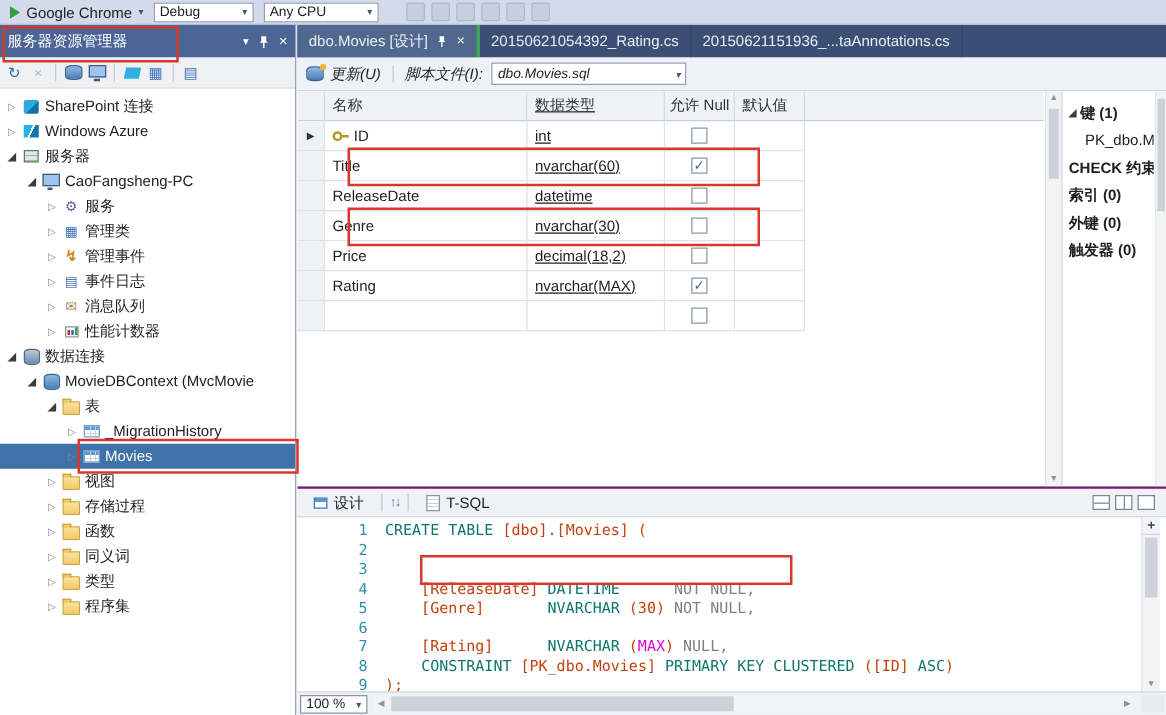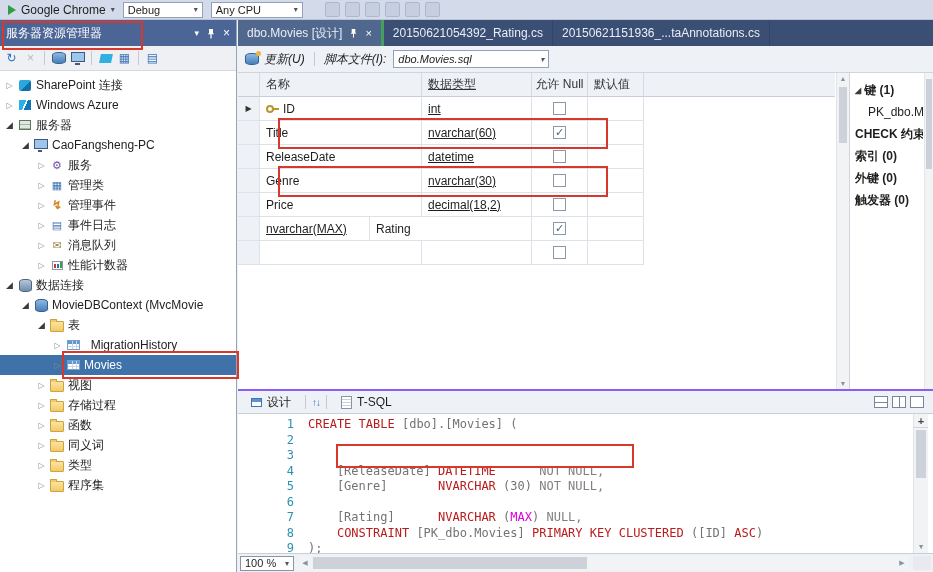--- a/index.html
+++ b/index.html
@@ -113,37 +113,37 @@
   .ctx-panel{position:absolute;right:0;top:0;bottom:0;width:84px;border-left:1px solid #d0d5de;
              background:#fff;box-sizing:border-box;padding:6px 10px 0 5px;}
   .ctx-item{height:22px;display:flex;align-items:center;gap:3px;font-weight:bold;white-space:nowrap;overflow:hidden;cursor:default;}
   .ctx-item.plain{font-weight:normal;}
   .ctx-exp{font-size:8px;color:#3c3c3c;flex:none;}
   .ctx-scroll{position:absolute;right:0;top:0;bottom:0;width:8px;background:#f2f3f5;border-left:1px solid #e4e6ea;}
   .ctx-thumb{position:absolute;left:1px;right:1px;top:6px;height:90px;background:#ccd1d9;}
 
   
   .sql-pane{flex:1;display:flex;flex-direction:column;background:#fff;min-height:0;}
-  .sql-tabs{height:22px;flex:none;background:#eef1f5;border-top:2px solid #8b5cf6;border-bottom:1px solid #c9cfd9;
+  .sql-tabs{height:22px;flex:none;background:#eef1f5;border-top:2px solid #701a75;border-bottom:1px solid #c9cfd9;
             display:flex;align-items:center;gap:4px;padding:0 5px;}
   .sqltab{display:flex;align-items:center;gap:5px;padding:1px 8px;cursor:default;}
   .win-ic{width:11px;height:9px;border:1px solid #3e74b8;box-sizing:border-box;background:linear-gradient(#5e93d0 0 3px,#fff 3px);}
   .scr-ic{width:9px;height:11px;border:1px solid #8a94a2;background:linear-gradient(#fff 0 2px,#c9d3de 2px 3px,#fff 3px 5px,#c9d3de 5px 6px,#fff 6px 8px,#c9d3de 8px 9px,#fff 9px);}
   .swap-btn{color:#3e74b8;font-size:10px;letter-spacing:-1px;cursor:default;}
   .pane-icons{margin-left:auto;display:flex;gap:4px;padding-right:4px;}
   .pane-ic{width:14px;height:12px;border:1px solid #7a8599;background:#fff;box-sizing:border-box;position:relative;}
   .pane-ic.h::after{content:"";position:absolute;left:0;right:0;top:5px;height:1px;background:#7a8599;}
   .pane-ic.v::after{content:"";position:absolute;top:0;bottom:0;left:6px;width:1px;background:#7a8599;}
 
   .sql-editor{position:relative;flex:1;min-height:0;overflow:hidden;background:#fff;
               font-family:"DejaVu Sans Mono",monospace;font-size:12px;padding-top:3px;}
   .sql-line{display:flex;height:15.5px;line-height:15.5px;white-space:pre;}
   .lnum{width:40px;margin-left:16px;text-align:right;color:#2b91af;flex:none;}
   .code{padding-left:14px;}
-  .tk-kw{color:#b91c1c}.tk-gr{color:#808080}.tk-mg{color:#dd00dd}.tk-pl{color:#737373}
+  .tk-kw{color:#0f766e}.tk-gr{color:#808080}.tk-mg{color:#dd00dd}.tk-pl{color:#c2410c}
 
   .sql-vscroll{position:absolute;right:5px;top:0;bottom:0;width:15px;background:#f2f3f5;border-left:1px solid #e0e3e8;box-sizing:border-box;}
   .grip{height:13px;border-bottom:1px solid #cfd3da;text-align:center;font-size:10px;color:#444;line-height:13px;font-weight:bold;}
   .vthumb{position:absolute;left:2px;right:2px;top:16px;height:48px;background:#cdd2da;}
   .sv-down{position:absolute;bottom:2px;left:0;right:0;text-align:center;font-size:7px;color:#8a93a3;}
 
   .sql-bottom{height:18px;flex:none;background:#eef1f5;border-top:1px solid #c9cfd9;
               display:flex;align-items:center;gap:5px;padding:0 2px;}
   .zoom-combo{width:54px;height:15px;background:#fff;border:1px solid #8a94a8;display:flex;align-items:center;
               justify-content:space-between;padding:0 4px;font-size:11px;box-sizing:border-box;}
@@ -466,24 +466,24 @@
             </div>
             <div class="gc c-type">decimal(18,2)</div>
             <div class="gc c-null">
               <span class="cb"></span>
             </div>
             <div class="gc c-def"></div>
             <div class="gc gfill"></div>
           </div>
           <div class="grid-row">
             <div class="gc rowhdr"></div>
+            <div class="gc c-name">
+              <span>Rating</span>
+            </div>
             <div class="gc c-type">nvarchar(MAX)</div>
-            <div class="gc c-name">
-              <span>Rating</span>
-            </div>
             <div class="gc c-null">
               <span class="cb checked"></span>
             </div>
             <div class="gc c-def"></div>
             <div class="gc gfill"></div>
           </div>
           <div class="grid-row">
             <div class="gc rowhdr"></div>
             <div class="gc c-name">
               <span></span>

